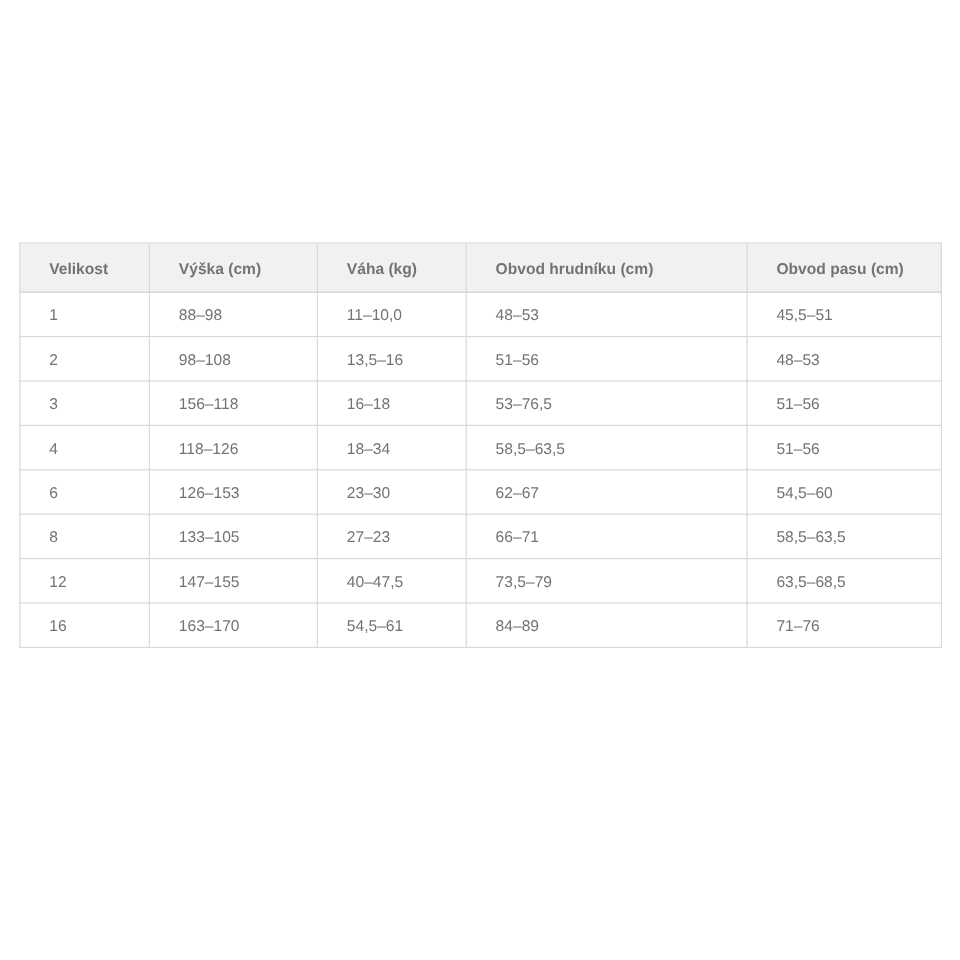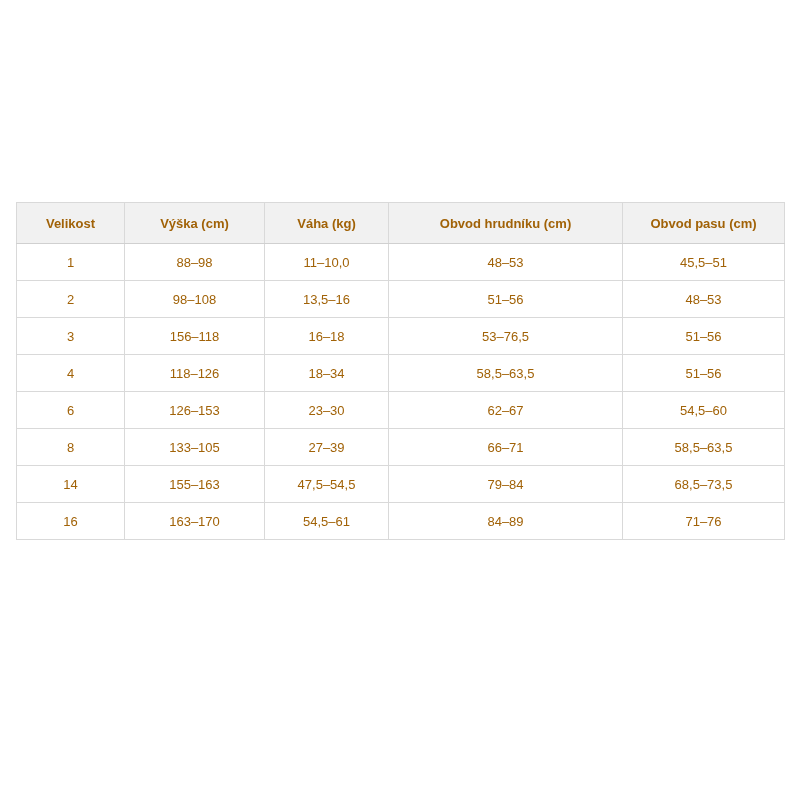--- a/index.html
+++ b/index.html
@@ -28,25 +28,25 @@
   }
   table.size-table {
     border-collapse: collapse;
     width: 768px;
     table-layout: fixed;
     font-size: 13px;
   }
   table.size-table th,
   table.size-table td {
     border: 1px solid #d9d9d9;
-    padding: 10px 12px;
-    text-align: center;
+    padding: 10px 24px;
+    text-align: left;
     vertical-align: middle;
     font-weight: normal;
-    color: #a16207;
+    color: #737373;
     white-space: nowrap;
   }
   table.size-table thead th {
     background: #f1f1f1;
     font-weight: bold;
     border-bottom: 1px solid #d0d0d0;
     height: 20px;
   }
   table.size-table tbody td {
     background: #ffffff;
@@ -112,30 +112,30 @@
         <tr>
           <td>6</td>
           <td>126–153</td>
           <td>23–30</td>
           <td>62–67</td>
           <td>54,5–60</td>
         </tr>
         <tr>
           <td>8</td>
           <td>133–105</td>
-          <td>27–39</td>
+          <td>27–23</td>
           <td>66–71</td>
           <td>58,5–63,5</td>
         </tr>
         <tr>
-          <td>14</td>
-          <td>155–163</td>
-          <td>47,5–54,5</td>
-          <td>79–84</td>
-          <td>68,5–73,5</td>
+          <td>12</td>
+          <td>147–155</td>
+          <td>40–47,5</td>
+          <td>73,5–79</td>
+          <td>63,5–68,5</td>
         </tr>
         <tr>
           <td>16</td>
           <td>163–170</td>
           <td>54,5–61</td>
           <td>84–89</td>
           <td>71–76</td>
         </tr>
       </tbody>
     </table>

